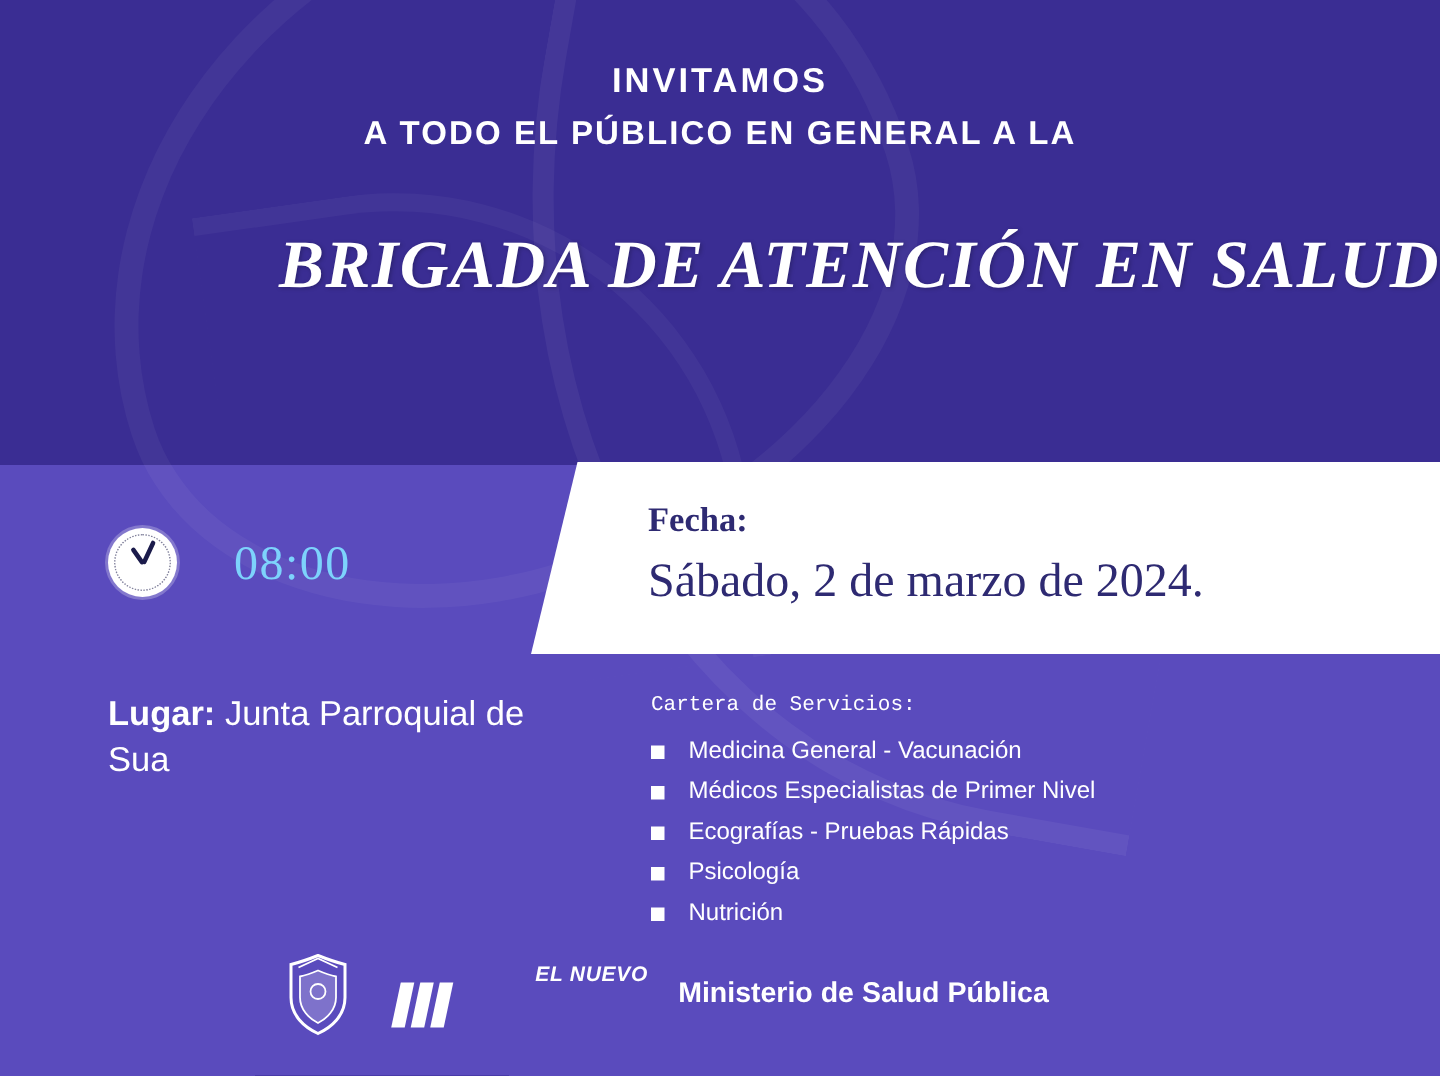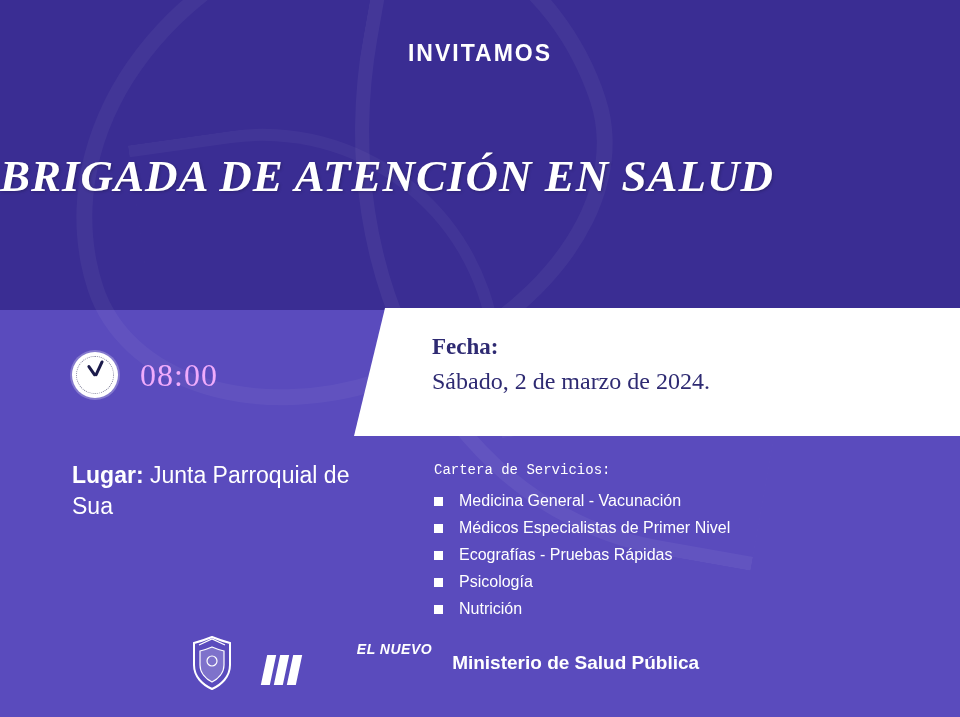--- a/index.html
+++ b/index.html
@@ -83,21 +83,21 @@
   .invite-line2 {
     font-size: 22px;
     font-weight: bold;
     letter-spacing: 1.4px;
   }
 
   .title {
     position: absolute;
     left: 0; top: 150px;
     width: 960px;
-    text-align: left;
+    text-align: right;
     color: #ffffff;
     font-family: "Liberation Serif", serif;
     font-size: 45px;
     font-weight: bold;
     font-style: italic;
     letter-spacing: 1px;
     text-shadow: 1px 1px 3px rgba(0,0,0,0.25);
   }
 
   
@@ -114,21 +114,21 @@
     color: #2f2f6e;
   }
   .date-label {
     font-size: 23px;
     font-weight: bold;
     font-family: "Liberation Serif", serif;
     color: #2e2a72;
     margin-bottom: 8px;
   }
   .date-value {
-    font-size: 24px;
+    font-size: 32px;
     font-family: "Liberation Serif", serif;
     color: #2e2a72;
   }
 
   
   .time-row {
     position: absolute;
     left: 72px; top: 352px;
     display: flex;
     align-items: center;
@@ -159,24 +159,24 @@
     transform-origin: 50% 100%;
     transform: rotate(25deg);
   }
   .clock-ticks {
     position: absolute;
     inset: 4px;
     border-radius: 50%;
     border: 1px dotted rgba(27,27,75,0.55);
   }
   .time-text {
-    color: #f0abfc;
+    color: #7dd3fc;
     font-size: 32px;
     font-family: "Liberation Serif", serif;
-    margin-left: 22px;
+    margin-left: 38px;
     letter-spacing: 1px;
   }
 
   
   .place {
     position: absolute;
     left: 72px; top: 460px;
     width: 300px;
     color: #ffffff;
     font-size: 23px;
@@ -276,20 +276,21 @@
 
   <div class="band-top"></div>
   <div class="band-bottom"></div>
 
   <div class="deco deco-1"></div>
   <div class="deco deco-2"></div>
   <div class="deco deco-3"></div>
 
   <div class="invite">
     <div class="invite-line1">INVITAMOS</div>
+    <div class="invite-line2">A TODO EL PÚBLICO EN GENERAL  A LA</div>
   </div>
 
   <div class="title">BRIGADA DE ATENCIÓN EN SALUD</div>
 
   <div class="date-panel">
     <div class="date-panel-inner">
       <div class="date-label">Fecha:</div>
       <div class="date-value">Sábado, 2 de marzo de 2024.</div>
     </div>
   </div>

